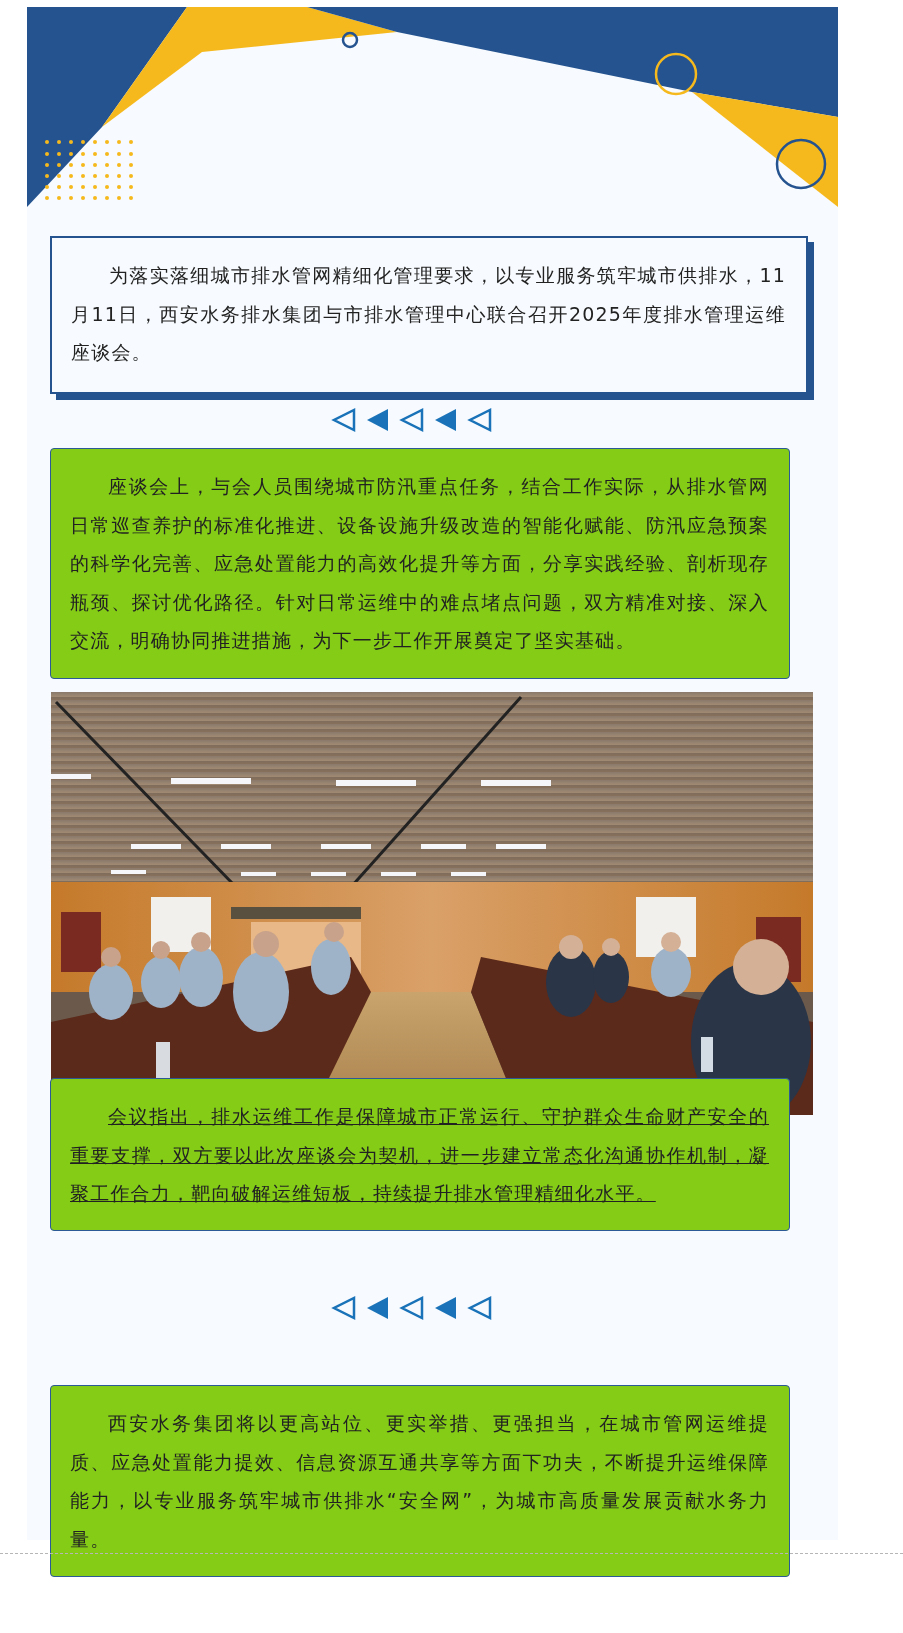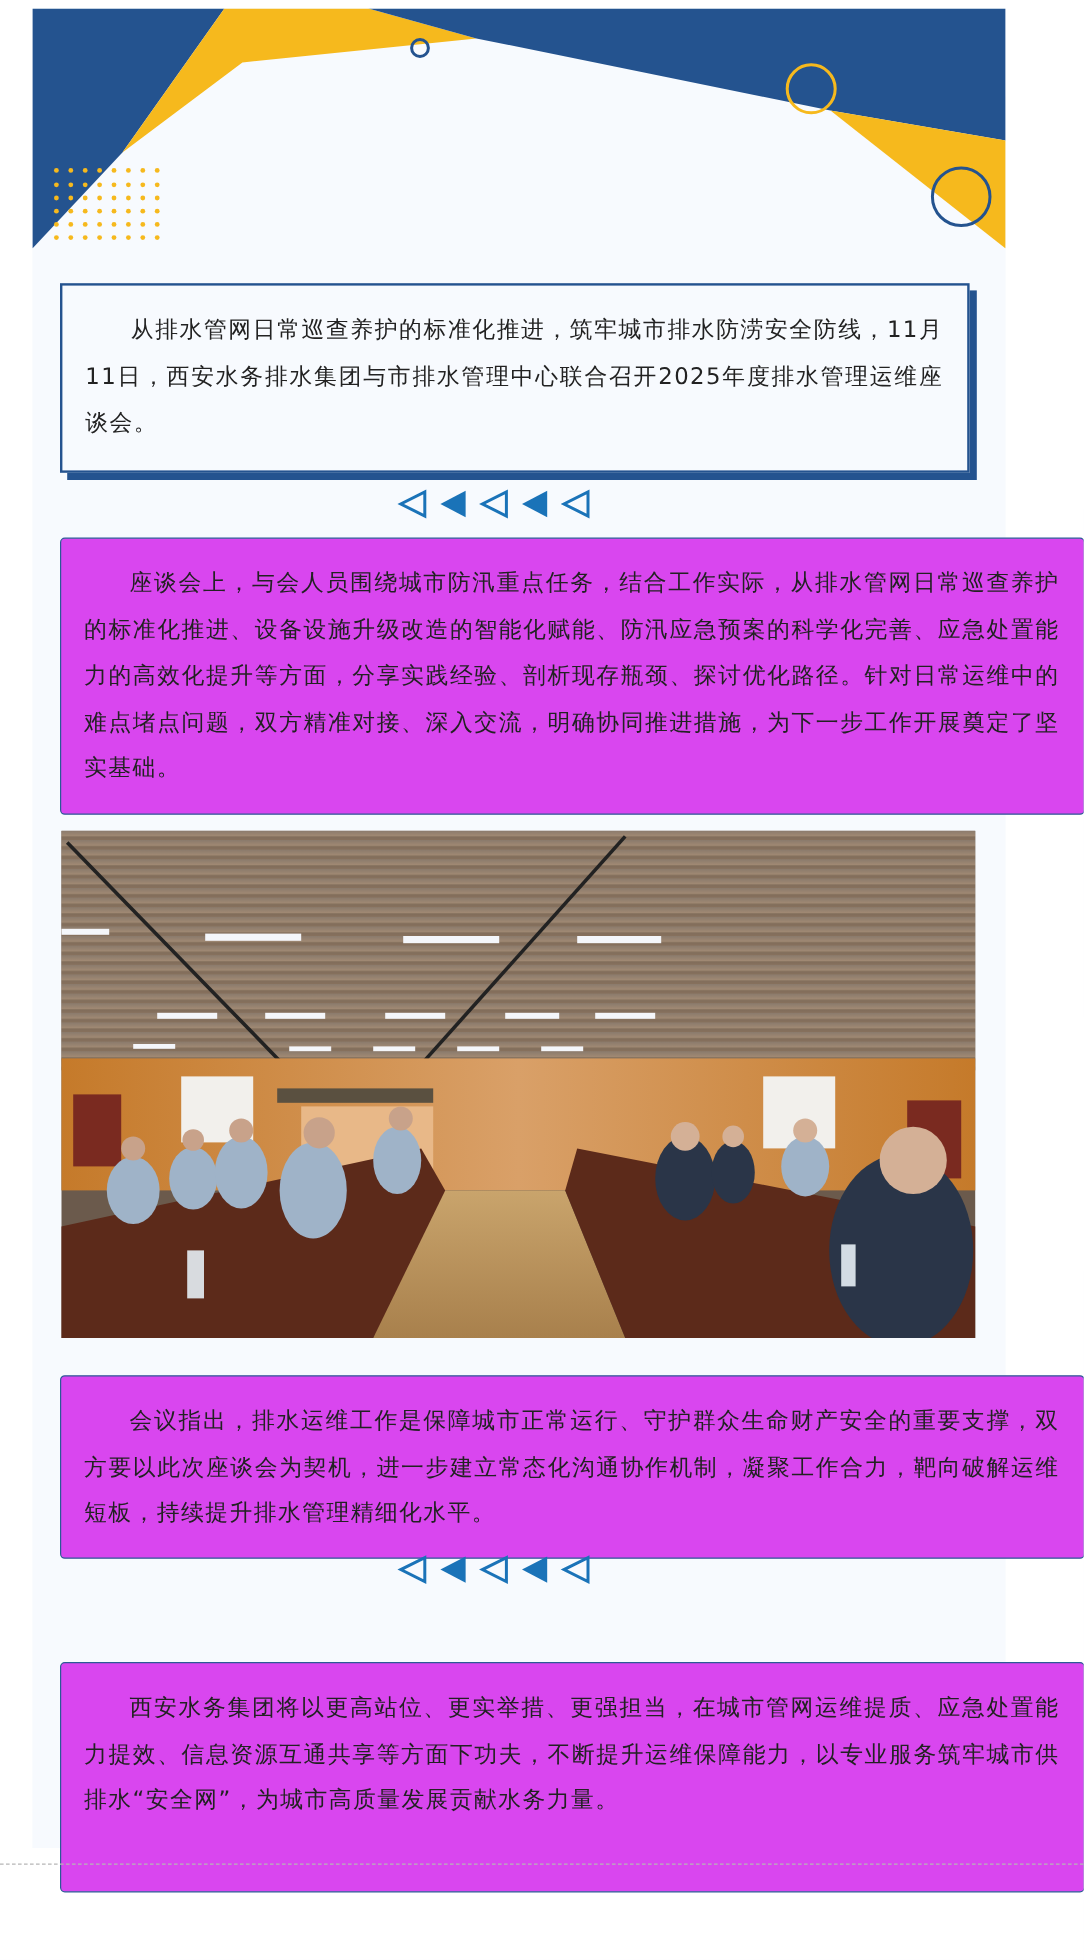--- a/index.html
+++ b/index.html
@@ -1,27 +1,27 @@
 <!DOCTYPE html>
 <html><head>
 <meta charset="utf-8">
 <style>
   html, body { margin: 0; padding: 0; background: #ffffff; }
   body { width: 903px; height: 1633px; position: relative; overflow: hidden;
          font-family: "DejaVu Sans", "Liberation Sans", sans-serif; }
   .panel { position: absolute; left: 27px; top: 7px; width: 811px; height: 1533px; background: #f7fafe; }
   .banner { position: absolute; left: 27px; top: 7px; width: 811px; height: 200px; }
-  .box { position: absolute; left: 50px; width: 854px; box-sizing: border-box;
-         background: #d946ef; color: #222; font-size: 19px; line-height: 38.5px;
+  .box { position: absolute; left: 50px; width: 740px; box-sizing: border-box;
+         background: #84cc16; color: #222; font-size: 19px; line-height: 38.5px;
          letter-spacing: 1.2px; padding: 18px 20px 18px 19px; text-align: justify; }
   .box p { margin: 0; text-indent: 2em; }
   .box1 { top: 236px; height: 158px; background: #f7fafe; border: 2px solid #24538f;
           box-shadow: 6px 6px 0 #24538f; width: 758px; padding-top: 18px; }
   .box2 { top: 448px; height: 231px; border: 1.5px solid #2c5a96; border-radius: 4px; }
-  .box3 { top: 1146px; height: 153px; border: 1.5px solid #2c5a96; border-radius: 4px; }
+  .box3 { top: 1078px; height: 153px; border: 1.5px solid #2c5a96; border-radius: 4px; text-decoration: underline; }
   .box4 { top: 1385px; height: 192px; border: 1.5px solid #2c5a96; border-radius: 4px; }
   .arrows { position: absolute; left: 0; width: 903px; height: 30px; display: flex;
             justify-content: center; gap: 6px; margin-left: -40px; }
   .arrows svg { width: 28px; height: 26px; }
   .photo { position: absolute; left: 51px; top: 692px; width: 762px; height: 423px; overflow: hidden; }
   .dash { position: absolute; left: 0; top: 1553px; width: 903px; border-top: 1.5px dashed #b6b6b6; }
 </style>
 </head>
 <body>
 
@@ -88,21 +88,21 @@
       <circle cx="92" cy="191" r="2"></circle>
       <circle cx="104" cy="191" r="2"></circle>
   </g>
 
   <circle cx="323" cy="33" r="7" fill="none" stroke="#24538f" stroke-width="2.5"></circle>
   <circle cx="649" cy="67" r="20" fill="none" stroke="#f6b91d" stroke-width="2.5"></circle>
   <circle cx="774" cy="157" r="24" fill="none" stroke="#24538f" stroke-width="2.5"></circle>
 </svg>
 
 <div class="box box1">
-  <p>从排水管网日常巡查养护的标准化推进，筑牢城市排水防涝安全防线，11月11日，西安水务排水集团与市排水管理中心联合召开2025年度排水管理运维座谈会。</p>
+  <p>为落实落细城市排水管网精细化管理要求，以专业服务筑牢城市供排水，11月11日，西安水务排水集团与市排水管理中心联合召开2025年度排水管理运维座谈会。</p>
 </div>
 
 <div class="arrows" style="top:407px;">
   <svg viewBox="0 0 28 26">
       <polygon points="24,3 24,23 4,13" fill="none" stroke="#1a73b8" stroke-width="2.5"></polygon>
     </svg>
   <svg viewBox="0 0 28 26">
       <polygon points="24,2 24,24 3,13" fill="#1a73b8"></polygon>
     </svg>
   <svg viewBox="0 0 28 26">

